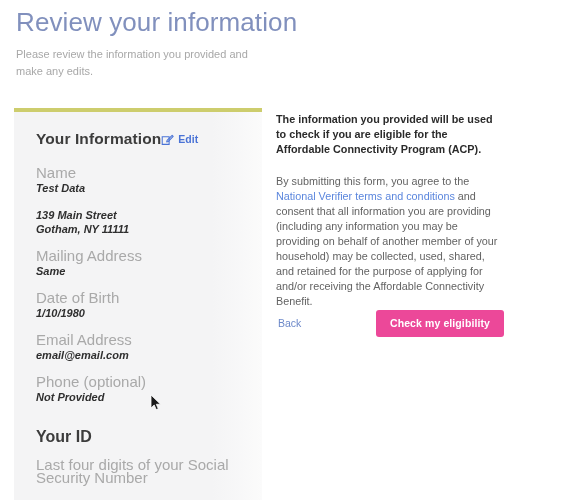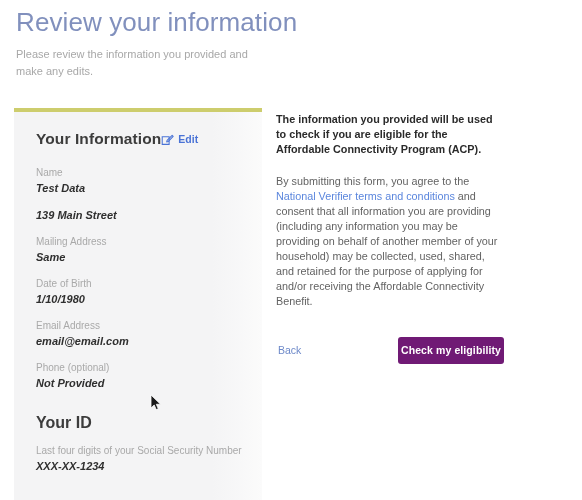--- a/index.html
+++ b/index.html
@@ -76,21 +76,21 @@
     color: #4a73d6;
     font-size: 10.5px;
     font-weight: 700;
     cursor: pointer;
     padding-right: 4px;
   }
   .edit-icon svg { display: block; }
 
   .field { margin-bottom: 13px; }
   .field-label {
-    font-size: 10px;
+    font-size: 15px;
     color: #a9a9a9;
     line-height: 13px;
     margin-bottom: 2px;
     font-weight: 400;
   }
   .field-value {
     font-size: 11px;
     color: #2f2f2f;
     font-weight: 700;
     line-height: 14px;
@@ -125,39 +125,38 @@
     font-weight: 400;
   }
   .inline-link {
     color: #5b86dd;
     text-decoration: none;
     cursor: pointer;
   }
   .actions {
     display: flex;
     align-items: center;
-    margin-top: 27px;
     height: 28px;
   }
   .back-link {
     color: #6d89c9;
     font-size: 10.5px;
     cursor: pointer;
     font-weight: 400;
     padding: 4px 2px;
   }
   .primary-btn {
     margin-left: auto;
-    background: #701a75;
+    background: #ec4899;
     color: #ffffff;
     font-size: 10.5px;
     font-weight: 700;
     border: none;
     border-radius: 3px;
-    padding: 0 3px;
+    padding: 0 14px;
     height: 27px;
     cursor: pointer;
     font-family: "Liberation Sans", sans-serif;
     letter-spacing: 0.1px;
   }
 
   
   .cursor {
     position: absolute;
     left: 150px;
@@ -189,20 +188,21 @@
       </span>
     </div>
 
     <div class="field">
       <div class="field-label">Name</div>
       <div class="field-value">Test Data</div>
     </div>
 
     <div class="field">
       <div class="field-value">139 Main Street</div>
+      <div class="field-value">Gotham, NY 11111</div>
     </div>
 
     <div class="field">
       <div class="field-label">Mailing Address</div>
       <div class="field-value">Same</div>
     </div>
 
     <div class="field">
       <div class="field-label">Date of Birth</div>
       <div class="field-value">1/10/1980</div>
@@ -215,21 +215,20 @@
 
     <div class="field">
       <div class="field-label">Phone (optional)</div>
       <div class="field-value">Not Provided</div>
     </div>
 
     <div class="section-head">Your ID</div>
 
     <div class="field">
       <div class="field-label">Last four digits of your Social Security Number</div>
-      <div class="field-value">XXX-XX-1234</div>
     </div>
   </div>
 
   <div class="detail-col">
     <p class="lead-text">The information you provided will be used to check if you are eligible for the Affordable Connectivity Program (ACP).</p>
     <p class="body-text">
       <span>By submitting this form, you agree to the </span><a class="inline-link">National Verifier terms and conditions</a><span> and consent that all information you are providing (including any information you may be providing on behalf of another member of your household) may be collected, used, shared, and retained for the purpose of applying for and/or receiving the Affordable Connectivity Benefit.</span>
     </p>
     <div class="actions">
       <span class="back-link">Back</span>

